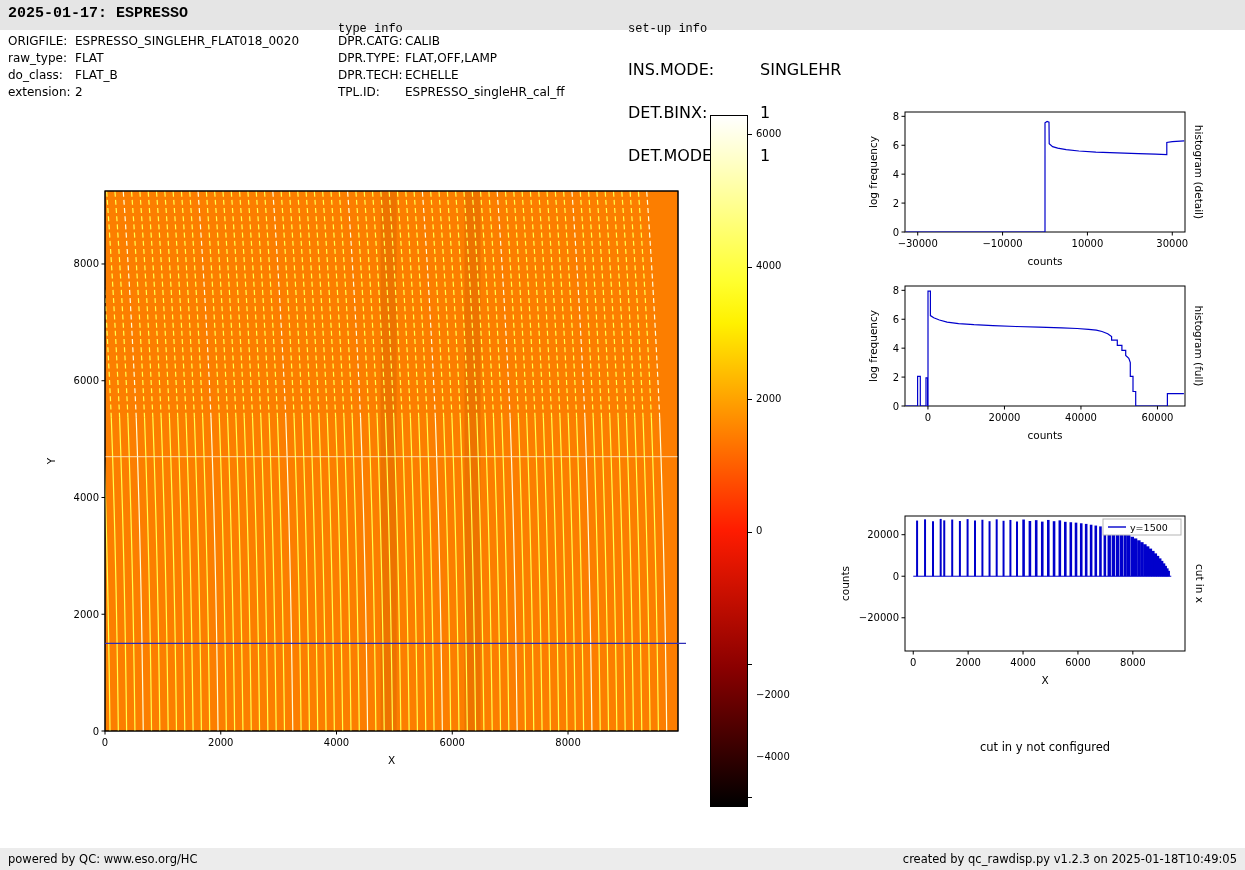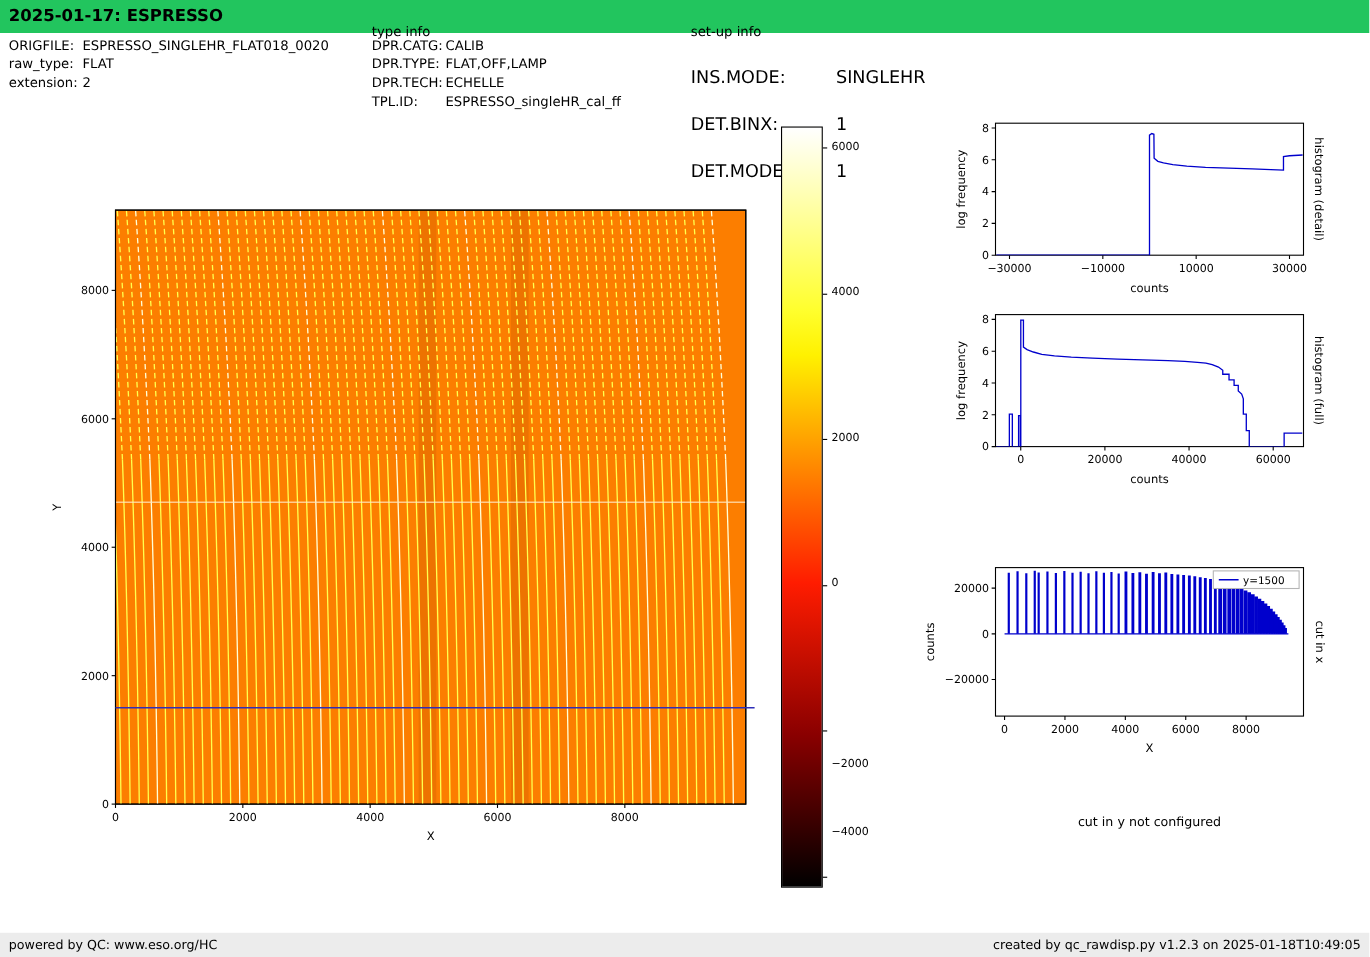--- a/index.html
+++ b/index.html
@@ -1,21 +1,21 @@
 <!DOCTYPE html>
 <html><head>
 <meta charset="utf-8">
 <style>
   html,body{margin:0;padding:0;}
   body{
     width:1245px;height:870px;position:relative;background:#ffffff;
     font-family:"DejaVu Sans","Liberation Sans",sans-serif;color:#000;
     overflow:hidden;
   }
-  .topbar{position:absolute;left:0;top:0;width:1245px;height:30px;background:#22c55e;}
+  .topbar{position:absolute;left:0;top:0;width:1245px;height:30px;background:#e5e5e5;font-family:Liberation Mono, monospace;}
   .page-title{position:absolute;left:8px;top:5px;font-size:15px;font-weight:bold;white-space:nowrap;}
   .colhead{position:absolute;top:10px;font-size:12px;white-space:nowrap;margin-top:12px;}
   .colhead-type{left:338px;}
   .colhead-setup{left:628px;}
 
   .meta-col{position:absolute;}
   .meta-row{white-space:nowrap;font-size:12px;line-height:17px;}
   .meta-label{display:inline-block;}
   #meta-file{left:8px;top:33px;}
   #meta-file .meta-label{width:67px;}
@@ -48,20 +48,21 @@
 
 <div class="topbar">
   <span class="page-title">2025-01-17: ESPRESSO</span>
   <span class="colhead colhead-type">type info</span>
   <span class="colhead colhead-setup">set-up info</span>
 </div>
 
 <div id="meta-file" class="meta-col">
     <div class="meta-row"><span class="meta-label">ORIGFILE:</span><span>ESPRESSO_SINGLEHR_FLAT018_0020</span></div>
     <div class="meta-row"><span class="meta-label">raw_type:</span><span>FLAT</span></div>
+    <div class="meta-row"><span class="meta-label">do_class:</span><span>FLAT_B</span></div>
     <div class="meta-row"><span class="meta-label">extension:</span><span>2</span></div>
   </div>
 <div id="meta-type" class="meta-col">
     <div class="meta-row"><span class="meta-label">DPR.CATG:</span><span>CALIB</span></div>
     <div class="meta-row"><span class="meta-label">DPR.TYPE:</span><span>FLAT,OFF,LAMP</span></div>
     <div class="meta-row"><span class="meta-label">DPR.TECH:</span><span>ECHELLE</span></div>
     <div class="meta-row"><span class="meta-label">TPL.ID:</span><span>ESPRESSO_singleHR_cal_ff</span></div>
   </div>
 <div id="meta-setup" class="meta-col">
     <div class="meta-row"><span class="meta-label">INS.MODE:</span><span>SINGLEHR</span></div>

